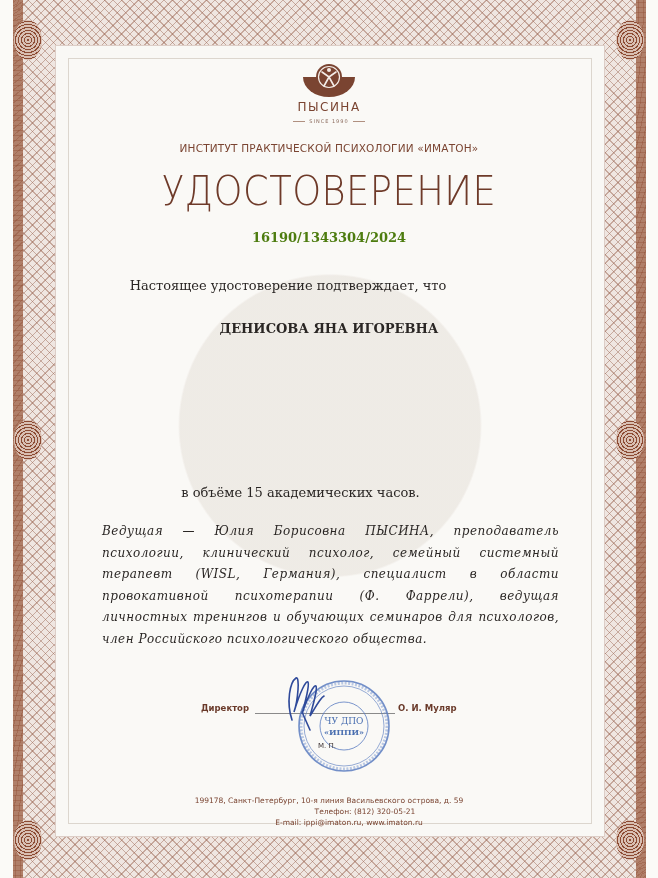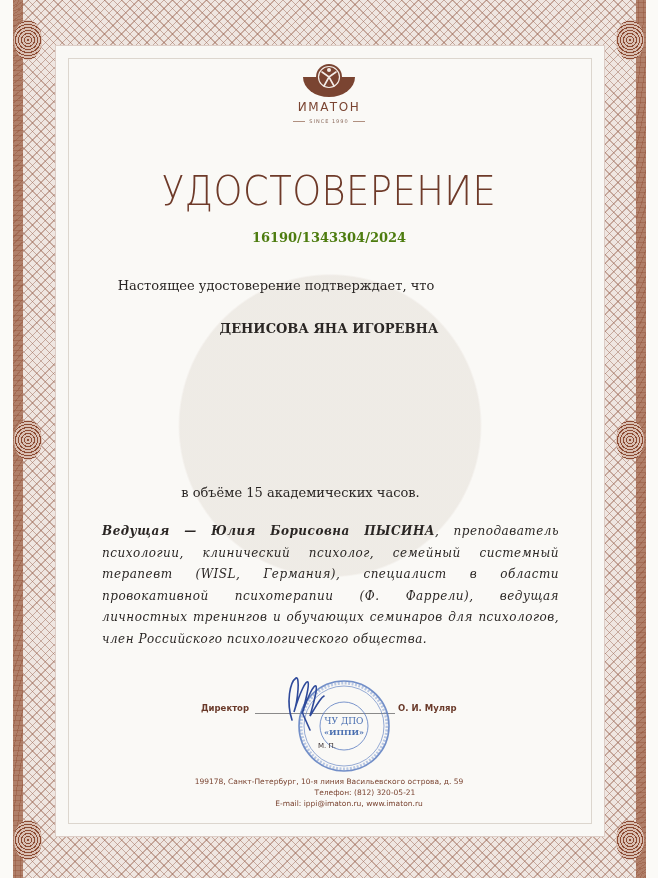--- a/index.html
+++ b/index.html
@@ -62,45 +62,45 @@
   .institute {
     position: absolute; left: 0; width: 658px; top: 142px;
     font-family: "DejaVu Sans", sans-serif; font-size: 10.5px; color: #7a4431; letter-spacing: 0.2px;
   }
   .title {
     position: absolute; left: 0; width: 658px; top: 168px;
     font-family: "DejaVu Sans", sans-serif; font-size: 40px; font-weight: 300; color: #6e3a29; letter-spacing: 0.5px;
     transform: scaleX(0.92);
   }
   .number { position: absolute; left: 0; width: 658px; top: 230px; font-size: 13px; font-weight: bold; color: #4d7c0f; }
-  .confirms { position: absolute; left: 0; width: 552px; top: 278px; font-size: 13px; }
+  .confirms { position: absolute; left: 0; width: 552px; top: 278px; font-size: 13px; padding-left: 12px; }
   .person { position: absolute; left: 0; width: 658px; top: 321px; font-size: 13px; font-weight: bold; }
   .trained { position: absolute; left: 0; width: 658px; top: 369px; font-size: 13px; line-height: 20px; }
   .program { position: absolute; left: 0; width: 658px; top: 432px; font-size: 13px; font-weight: bold; line-height: 20px; }
   .hours { position: absolute; left: 0; width: 601px; top: 485px; font-size: 13px; }
 
   .lecturer {
     position: absolute; left: 102px; width: 457px; top: 521px;
     font-family: "DejaVu Serif", serif; font-style: italic; font-size: 12px; line-height: 21.5px;
     text-align: justify; text-align-last: left; letter-spacing: 0.5px; color: #2a2624;
   }
-  .lecturer b { font-weight: bold; }
+  .lecturer b { font-weight: normal; }
 
   .director-label {
     position: absolute; left: 201px; top: 703px; font-family: "DejaVu Sans", sans-serif; font-size: 8.5px; font-weight: bold; color: #6a3a2a;
   }
   .sign-line { position: absolute; left: 255px; top: 713px; width: 140px; height: 1px; background: #8a8a8a; }
   .director-name {
     position: absolute; left: 398px; top: 703px; font-family: "DejaVu Sans", sans-serif; font-size: 8.5px; font-weight: bold; color: #6a3a2a;
   }
   .stamp { position: absolute; left: 296px; top: 678px; width: 96px; height: 96px; }
   .signature { position: absolute; left: 280px; top: 672px; width: 50px; height: 60px; }
   .mp { position: absolute; left: 318px; top: 742px; font-family: "DejaVu Sans", sans-serif; font-size: 7px; color: #3a3030; }
 
-  .addr { position: absolute; left: 0; width: 658px; font-family: "DejaVu Sans", sans-serif; font-size: 7.5px; color: #7a4431; }
+  .addr { position: absolute; left: 0; width: 658px; font-family: "DejaVu Sans", sans-serif; font-size: 7.5px; color: #7a4431; margin-top: 19px; }
   .a1 { top: 777px; } .a2 { top: 788px; padding-left: 36px; } .a3 { top: 799px; padding-left: 20px; } .a4 { top: 814px; }
 </style>
 </head>
 <body>
 
 <div class="page">
   <div class="band">
     <div class="band-inner"></div>
   </div>
 
@@ -117,23 +117,24 @@
 </div>
 
 <div class="content">
   <svg class="logo" viewBox="0 0 60 34">
     <path d="M4 14 L56 14 A26 20 0 0 1 4 14 Z" fill="#7a4431"></path>
     <circle cx="30" cy="14" r="13" fill="#7a4431"></circle>
     <circle cx="30" cy="14" r="10.5" fill="none" stroke="#f4ede8" stroke-width="1.2"></circle>
     <circle cx="30" cy="7" r="2" fill="#f4ede8"></circle>
     <path d="M23 9 L30 14 L37 9 M30 14 L25 23 M30 14 L35 23" stroke="#f4ede8" stroke-width="1.6" fill="none" stroke-linecap="round"></path>
   </svg>
-  <div class="logo-text">ИМАТОН</div>
+  <div class="logo-text">ПЫСИНА</div>
   <div class="since">SINCE 1990</div>
 
+  <div class="institute">ИНСТИТУТ ПРАКТИЧЕСКОЙ ПСИХОЛОГИИ «ИМАТОН»</div>
   <div class="title">УДОСТОВЕРЕНИЕ</div>
   <div class="number">16190/1343304/2024</div>
 
   <div class="confirms">Настоящее удостоверение подтверждает, что</div>
   <div class="person">ДЕНИСОВА ЯНА ИГОРЕВНА</div>
 
 
   <div class="program">
   </div>
 

